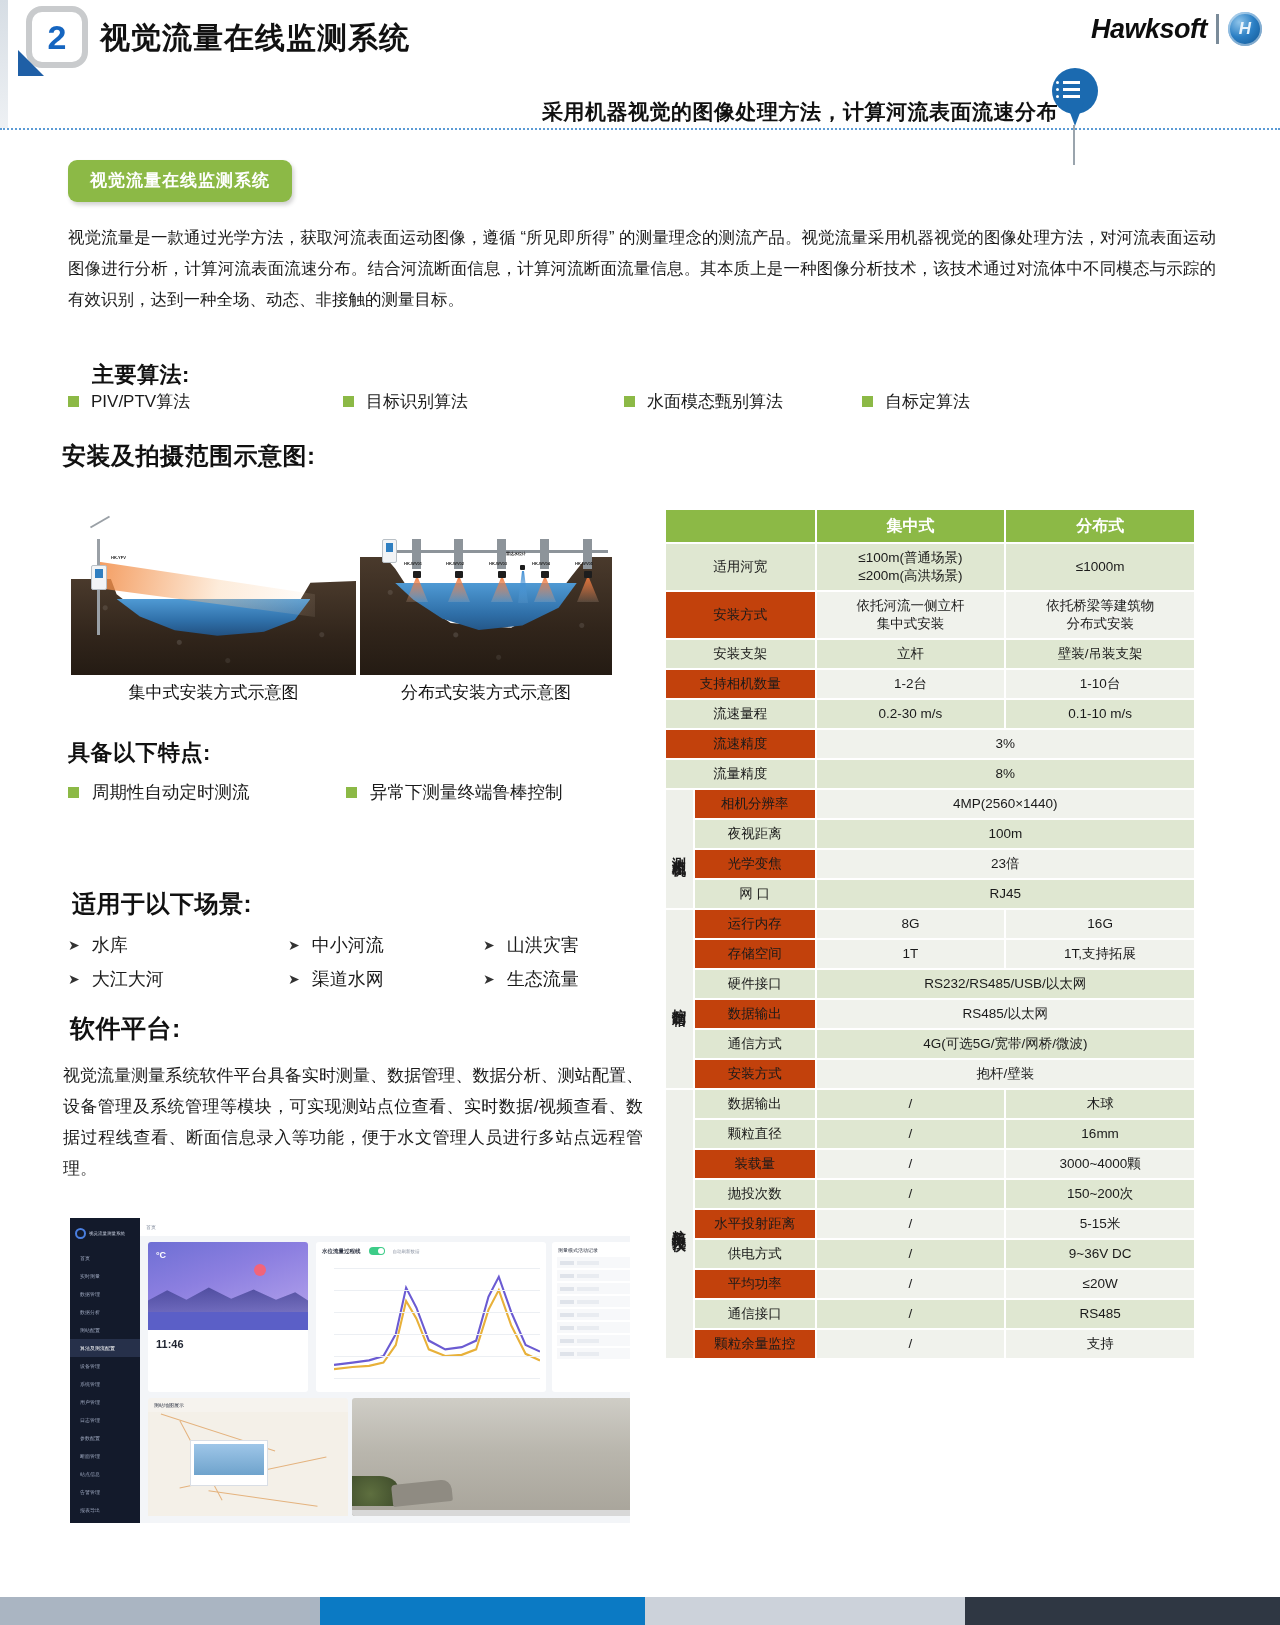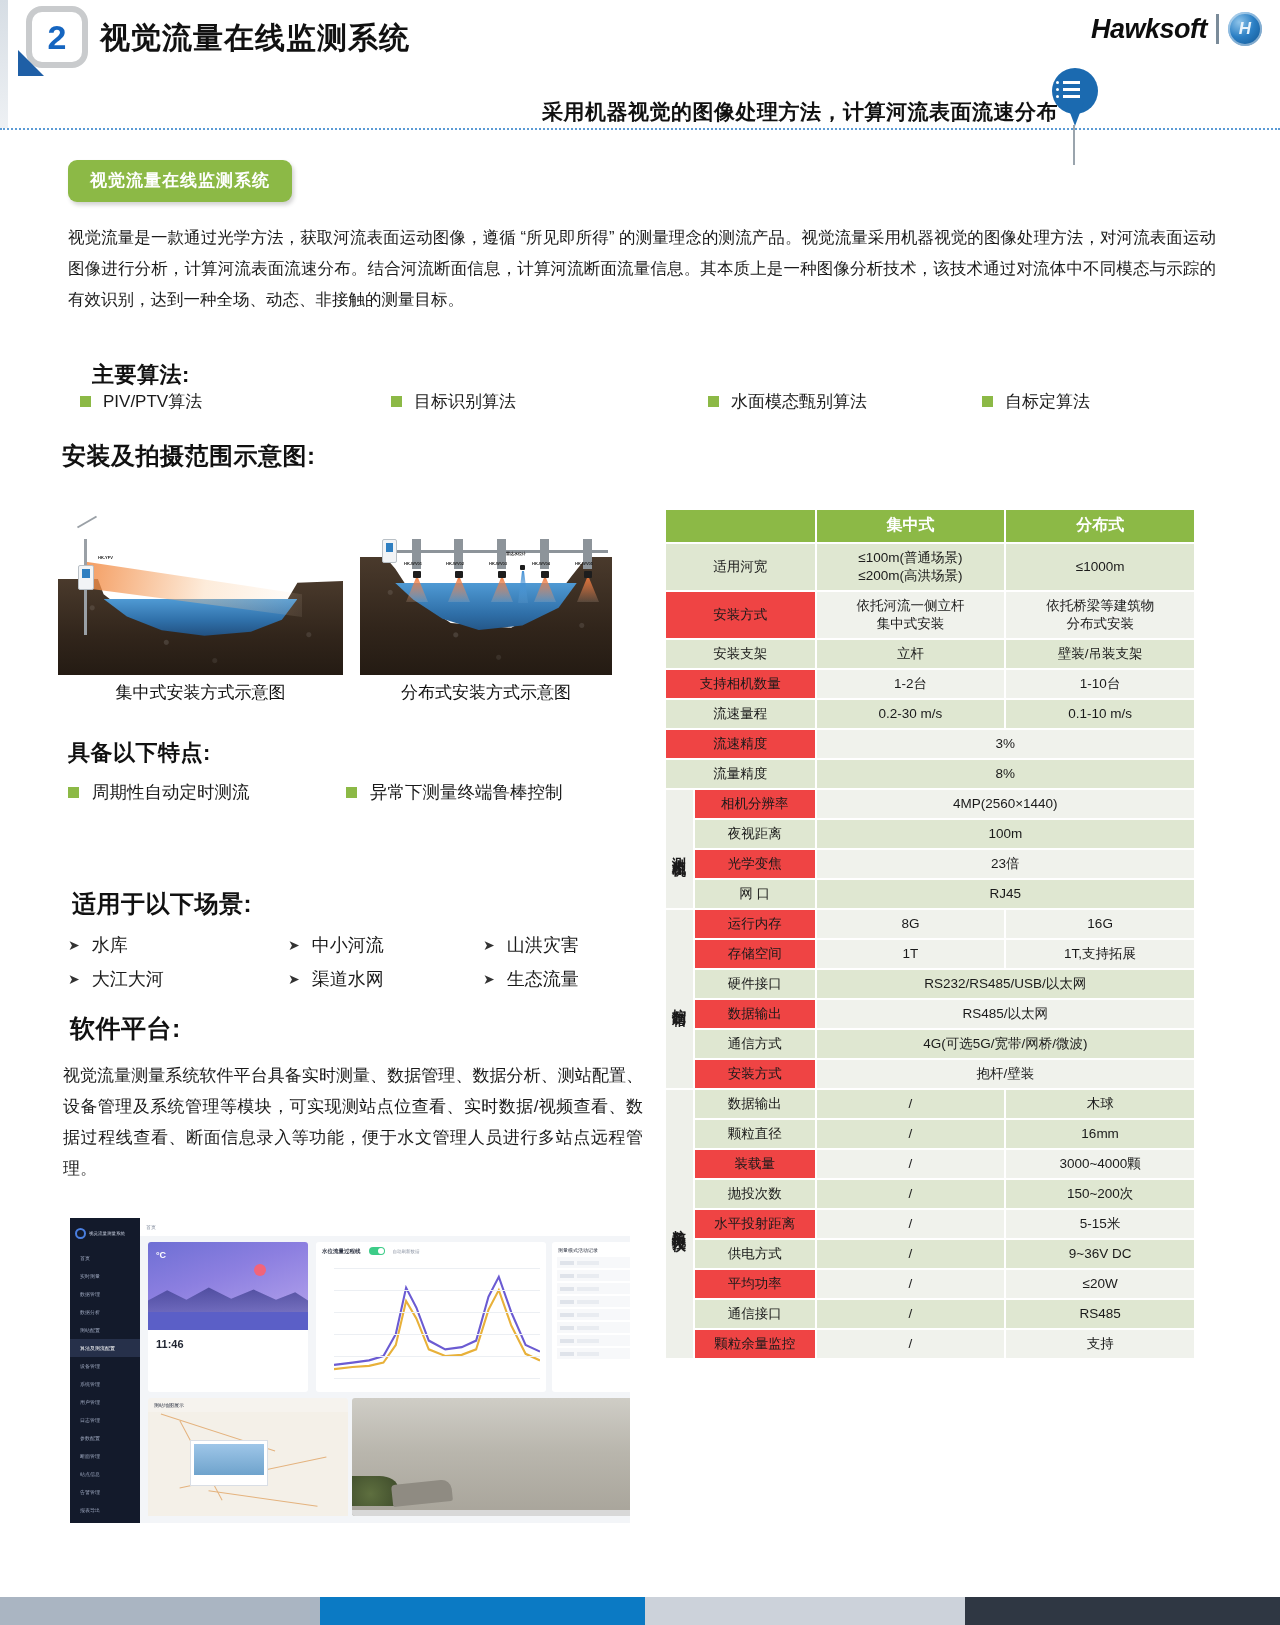--- a/index.html
+++ b/index.html
@@ -162,38 +162,37 @@
   
   .h-sec {
     position: absolute;
     font-size: 22px; font-weight: bold; color: #111111;
     letter-spacing: .5px;
   }
 
   
   .algo-row {
     position: absolute;
-    left: 80px; top: 390px;
+    left: 68px; top: 390px;
     width: 1010px;
     display: flex;
-    gap: 36px;
   }
   .algo-item {
     display: flex; align-items: center; gap: 12px;
     font-size: 17px; color: #1a1a1a;
   }
   .algo-item:nth-child(1){ width: 275px; }
   .algo-item:nth-child(2){ width: 281px; }
   .algo-item:nth-child(3){ width: 238px; }
   .sq { width: 11px; height: 11px; background: #8cb946; flex: 0 0 auto; }
 
   
   .diagrams { position: absolute; left: 55px; top: 495px; }
   .diagram { position: absolute; }
-  .dia-a { left: 3px; top: 0; width: 285px; height: 180px; }
+  .dia-a { left: 16px; top: 0; width: 285px; height: 180px; }
   .dia-b { left: 305px; top: 0; width: 252px; height: 182px; }
   .dia-cap {
     position: absolute; top: 186px; width: 100%;
     text-align: center; font-size: 17px; color: #111;
   }
 
   
   .scene { position: relative; width: 100%; height: 100%; overflow: hidden; background: #fff; }
   .ground {
     position: absolute; left: 0; bottom: 0; width: 100%; height: 92px;
@@ -344,25 +343,24 @@
     text-align: center;
     vertical-align: middle;
     line-height: 18px;
   }
   .spec th {
     background: #8cb946;
     color: #ffffff;
     font-size: 16px;
     font-weight: bold;
     height: 34px;
-    font-family: Liberation Mono, monospace;
   }
   .spec th.blank { background: #8cb946; }
   .lbl-a { background: #dfe7d1; }
-  .lbl-b { background: #ef4444; }
+  .lbl-b { background: #c2410c; }
   .val-a { background: #dfe7d1; }
   .val-b { background: #f0f2ec; }
   .grp {
     background: #eef0ea;
     width: 26px;
     font-size: 14px;
     font-weight: bold;
     padding: 0;
   }
   .grp span {

